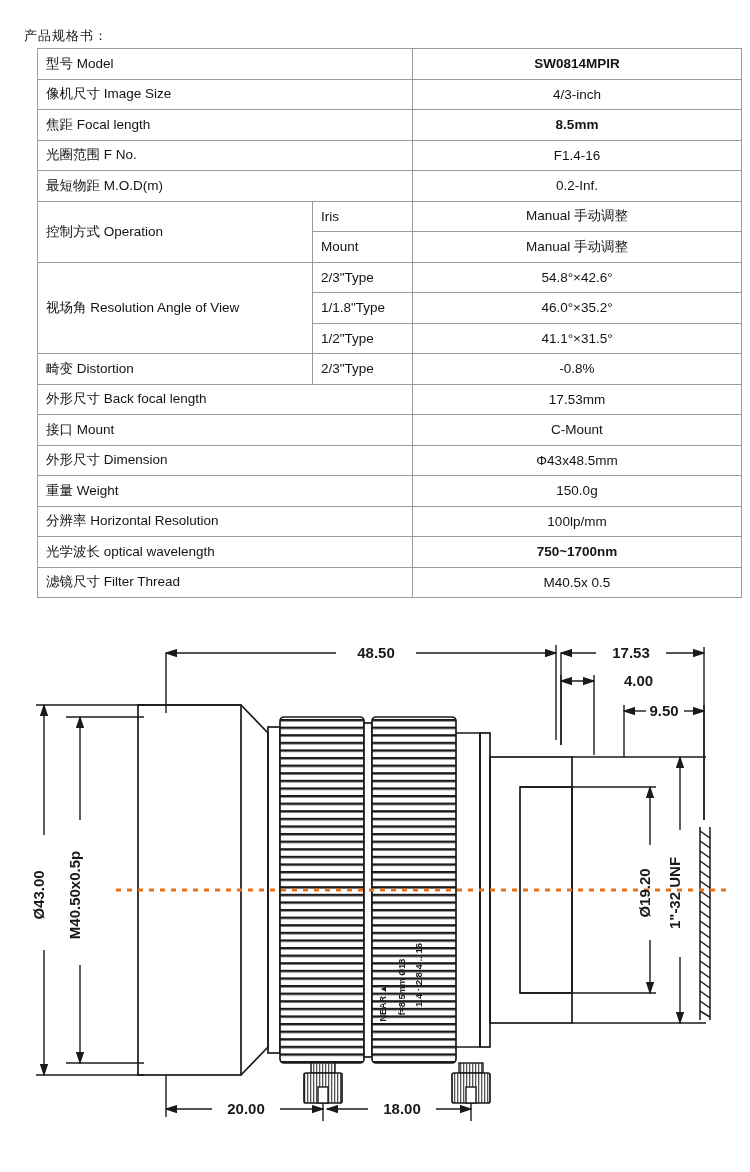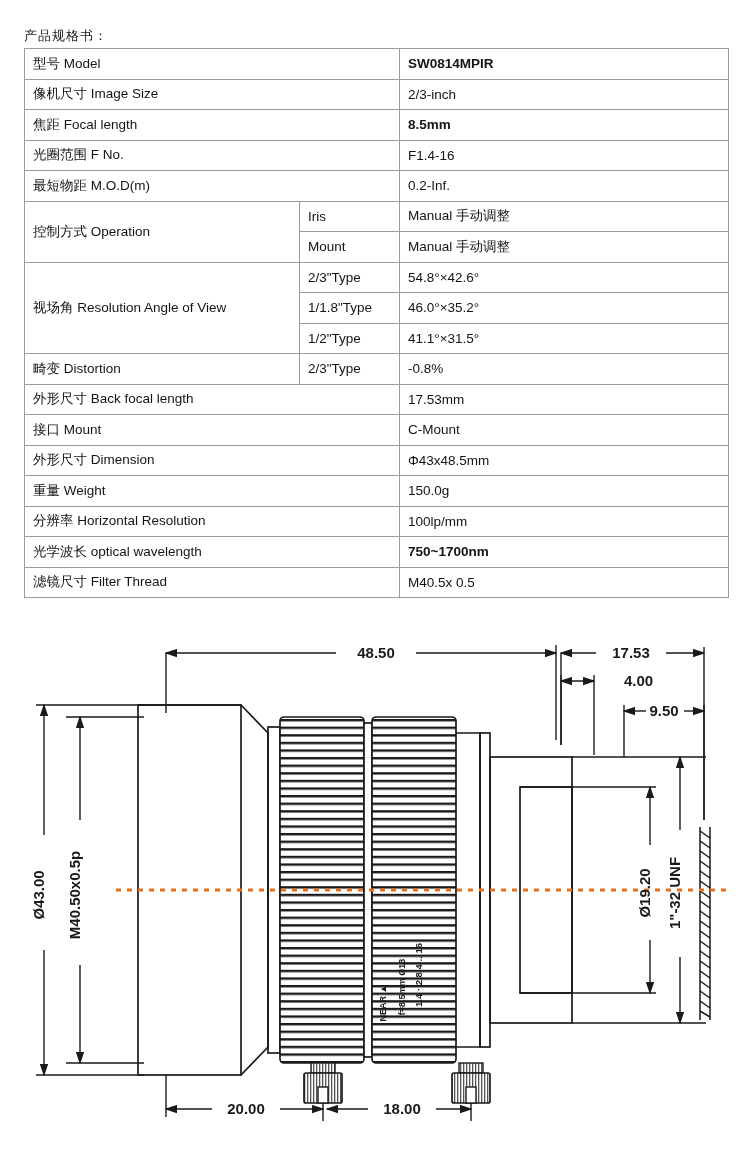--- a/index.html
+++ b/index.html
@@ -22,37 +22,37 @@
     position: absolute;
     left: 24px; top: 27px;
     font-size: 13px;
     letter-spacing: 1px;
     color: #1a1a1a;
   }
 
   
   .spec-table {
     position: absolute;
-    left: 24px; top: 48px;
+    left: 37px; top: 48px;
     width: 704px;
     border-collapse: collapse;
     table-layout: fixed;
     padding-left: 45px;
   }
   .spec-table td {
     border: 1px solid #9a9a9a;
     font-size: 13.5px;
     padding: 0 8px;
     height: 30.5px;
     vertical-align: middle;
     color: #141414;
   }
   .col-label { width: 275px; }
   .col-sub   { width: 100px; }
-  .col-value { width: 329px; }
+  .col-value { width: 329px; text-align: center; }
   .bold { font-weight: bold; }
   .label-cell { text-align: left; }
 
   
   .drawing-wrap {
     position: absolute;
     left: 16px; top: 605px;
     width: 750px; height: 567px;
   }
   .drawing-wrap svg { display: block; }
@@ -72,21 +72,21 @@
         <col class="col-sub">
         <col class="col-value">
     </colgroup>
     <tbody id="spec-body">
         <tr>
           <td class="label-cell" colspan="2">型号 Model</td>
           <td class="col-value bold">SW0814MPIR</td>
         </tr>
         <tr>
           <td class="label-cell" colspan="2">像机尺寸 Image Size</td>
-          <td class="col-value">2/3-inch</td>
+          <td class="col-value">4/3-inch</td>
         </tr>
         <tr>
           <td class="label-cell" colspan="2">焦距 Focal length</td>
           <td class="col-value bold">8.5mm</td>
         </tr>
         <tr>
           <td class="label-cell" colspan="2">光圈范围 F No.</td>
           <td class="col-value">F1.4-16</td>
         </tr>
         <tr>

